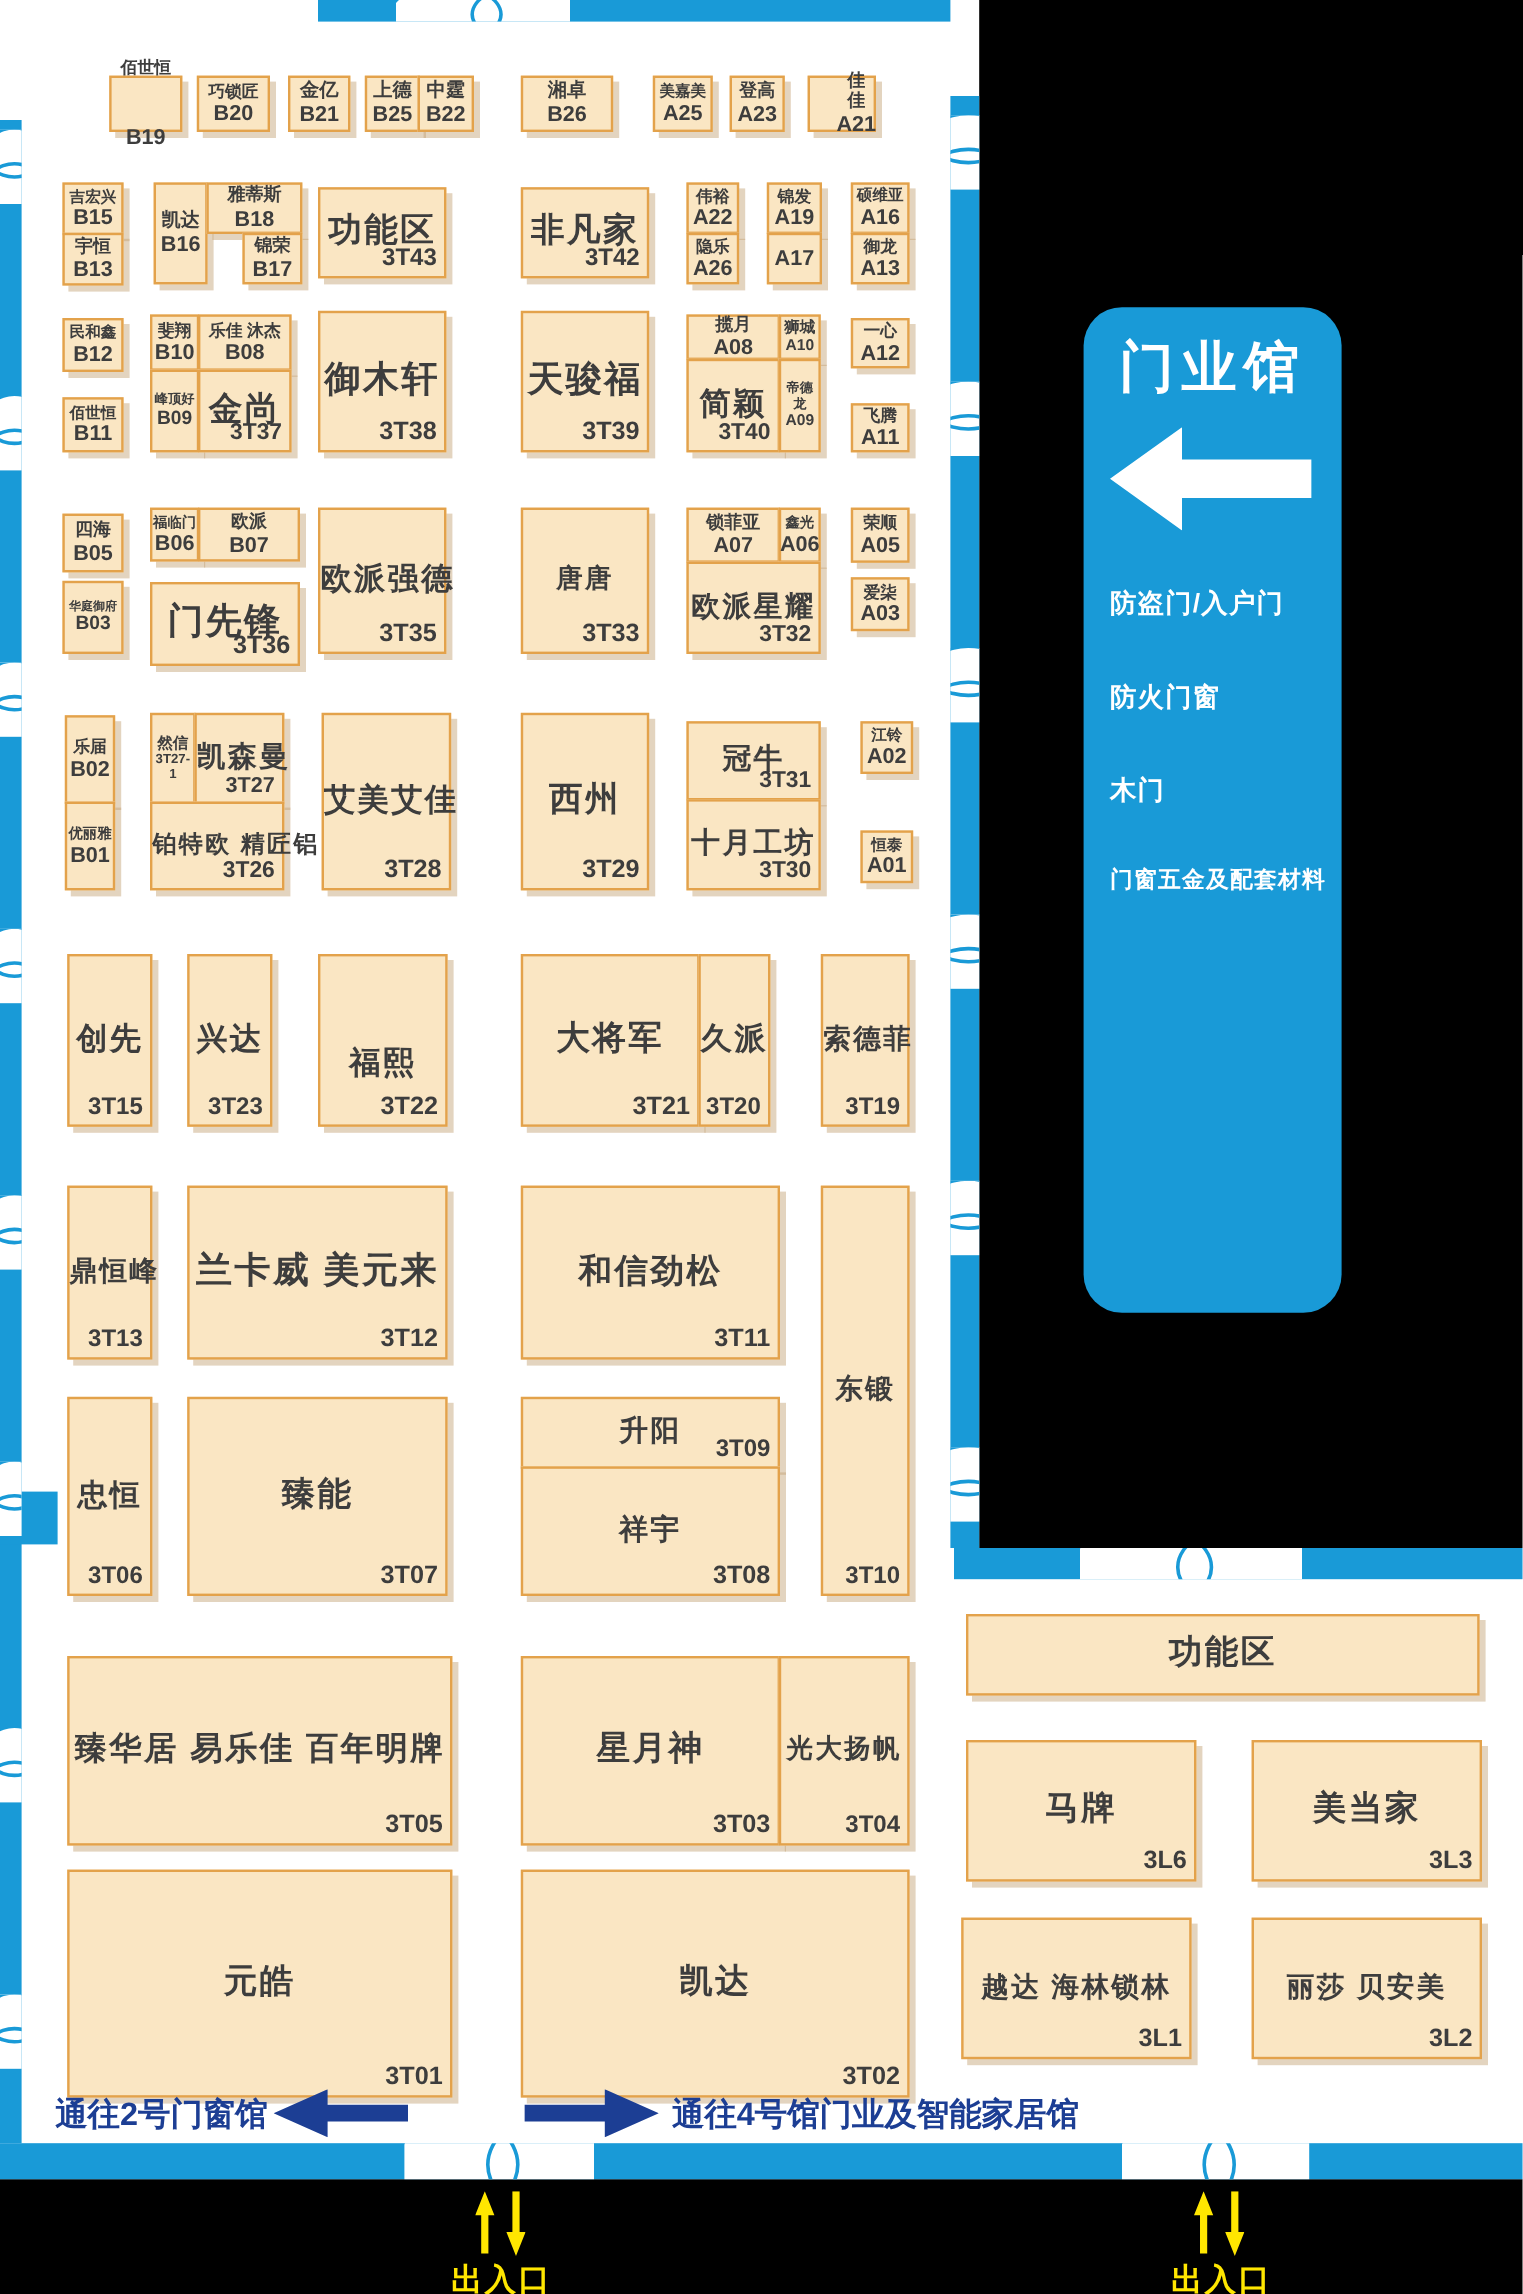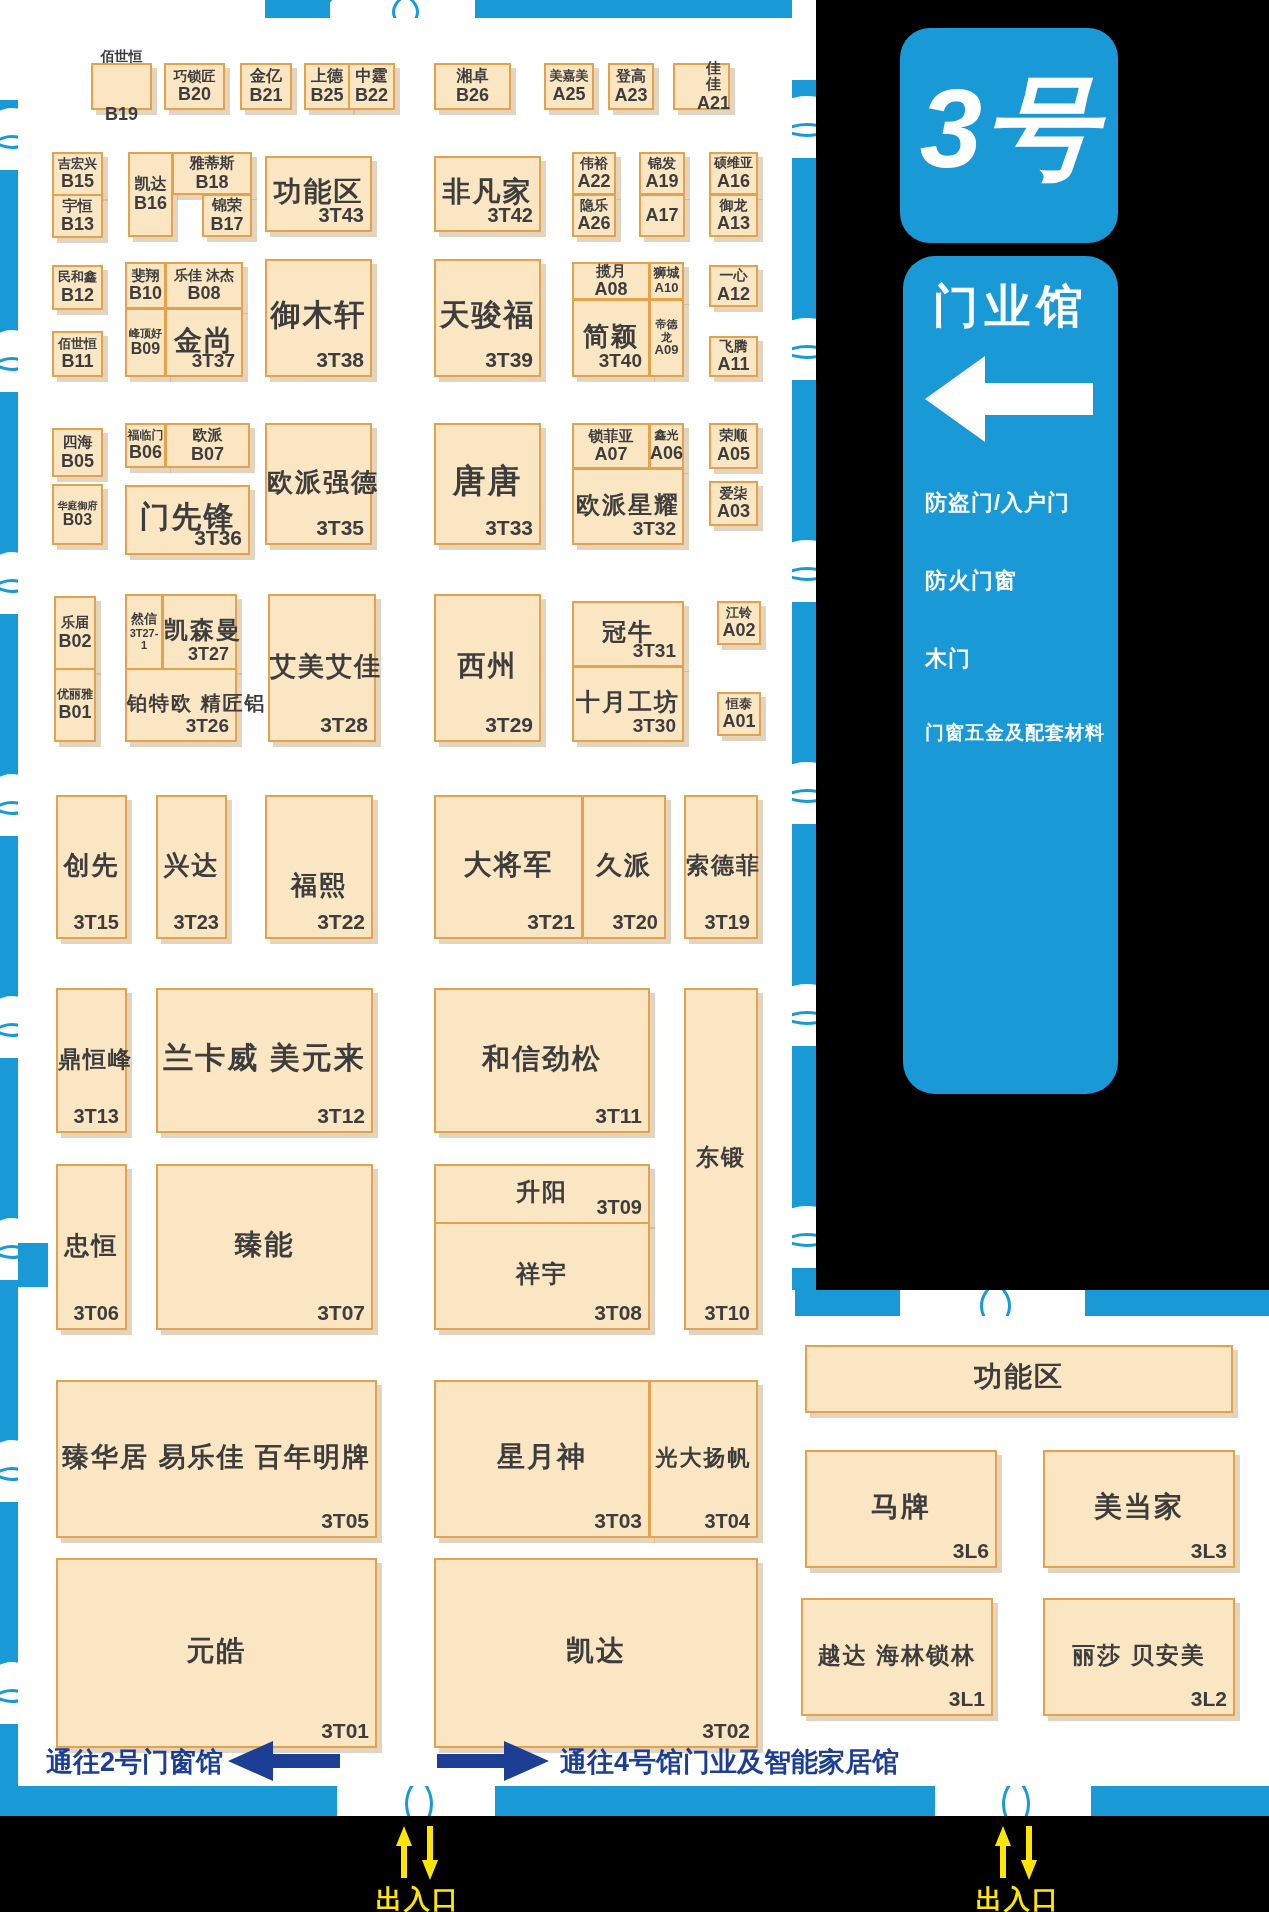--- a/index.html
+++ b/index.html
@@ -221,21 +221,21 @@
       </div>
       <div class="booth big" style="left: 125px; top: 485px; width: 125px; height: 70px;">
         <div class="bname" style="font-size: 30px;">门先锋</div>
         <div class="bid" style="font-size: 21px;">3T36</div>
       </div>
       <div class="booth big" style="left: 265px; top: 423px; width: 107px; height: 122px;">
         <div class="bname" style="font-size: 26px;">欧派强德</div>
         <div class="bid" style="font-size: 21px;">3T35</div>
       </div>
       <div class="booth big" style="left: 434px; top: 423px; width: 107px; height: 122px;">
-        <div class="bname" style="font-size: 33px;">唐唐</div>
+        <div class="bname" style="font-size: 22px;">唐唐</div>
         <div class="bid" style="font-size: 21px;">3T33</div>
       </div>
       <div class="booth small" style="left: 572px; top: 423px; width: 78px; height: 46px;">
         <div class="bname" style="font-size: 15px;">锁菲亚</div>
         <div class="bid" style="font-size: 18px;">A07</div>
       </div>
       <div class="booth small" style="left: 649px; top: 423px; width: 35px; height: 46px;">
         <div class="bname" style="font-size: 12px;">鑫光</div>
         <div class="bid" style="font-size: 18px;">A06</div>
       </div>
@@ -304,21 +304,21 @@
         <div class="bid" style="font-size: 20px;">3T23</div>
       </div>
       <div class="booth big" style="left: 265px; top: 795px; width: 108px; height: 144px;">
         <div class="bname" style="font-size: 26px; margin-top: 20px;">福熙</div>
         <div class="bid" style="font-size: 21px;">3T22</div>
       </div>
       <div class="booth big" style="left: 434px; top: 795px; width: 149px; height: 144px;">
         <div class="bname" style="font-size: 28px;">大将军</div>
         <div class="bid" style="font-size: 21px;">3T21</div>
       </div>
-      <div class="booth big" style="left: 582px; top: 795px; width: 84px; height: 144px;">
+      <div class="booth big" style="left: 582px; top: 795px; width: 60px; height: 144px;">
         <div class="bname" style="font-size: 26px;">久派</div>
         <div class="bid" style="font-size: 20px;">3T20</div>
       </div>
       <div class="booth big" style="left: 684px; top: 795px; width: 74px; height: 144px;">
         <div class="bname" style="font-size: 23px;">索德菲</div>
         <div class="bid" style="font-size: 20px;">3T19</div>
       </div>
       <div class="booth big" style="left: 56px; top: 988px; width: 71px; height: 145px;">
         <div class="bname" style="font-size: 23px;">鼎恒峰</div>
         <div class="bid" style="font-size: 20px;">3T13</div>
@@ -385,23 +385,20 @@
       <div class="booth big" style="left: 801px; top: 1598px; width: 192px; height: 118px;">
         <div class="bname" style="font-size: 23px;">越达 海林锁林</div>
         <div class="bid" style="font-size: 21px;">3L1</div>
       </div>
       <div class="booth big" style="left: 1043px; top: 1598px; width: 192px; height: 118px;">
         <div class="bname" style="font-size: 23px;">丽莎 贝安美</div>
         <div class="bid" style="font-size: 21px;">3L2</div>
       </div>
     </div>
 
-  <div id="hallBadge">
-    <div class="t">3号</div>
-  </div>
 
   <div id="hallPanel">
     <div class="title">门业馆</div>
     <div class="arrow">
       <svg width="168" height="86" viewBox="0 0 168 86">
         <polygon points="0,43 60,0 60,27 168,27 168,59 60,59 60,86" fill="#ffffff"></polygon>
       </svg>
     </div>
     <div id="cats">
         <div class="cat" style="top: 232px;">防盗门/入户门</div>

